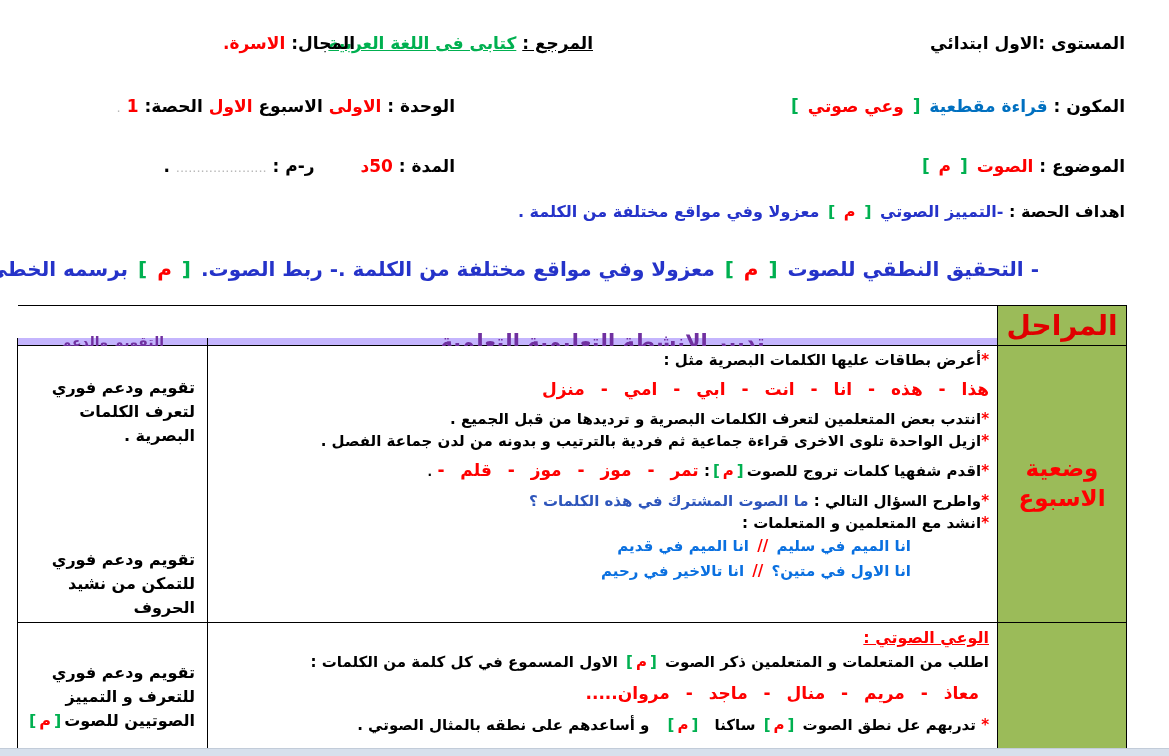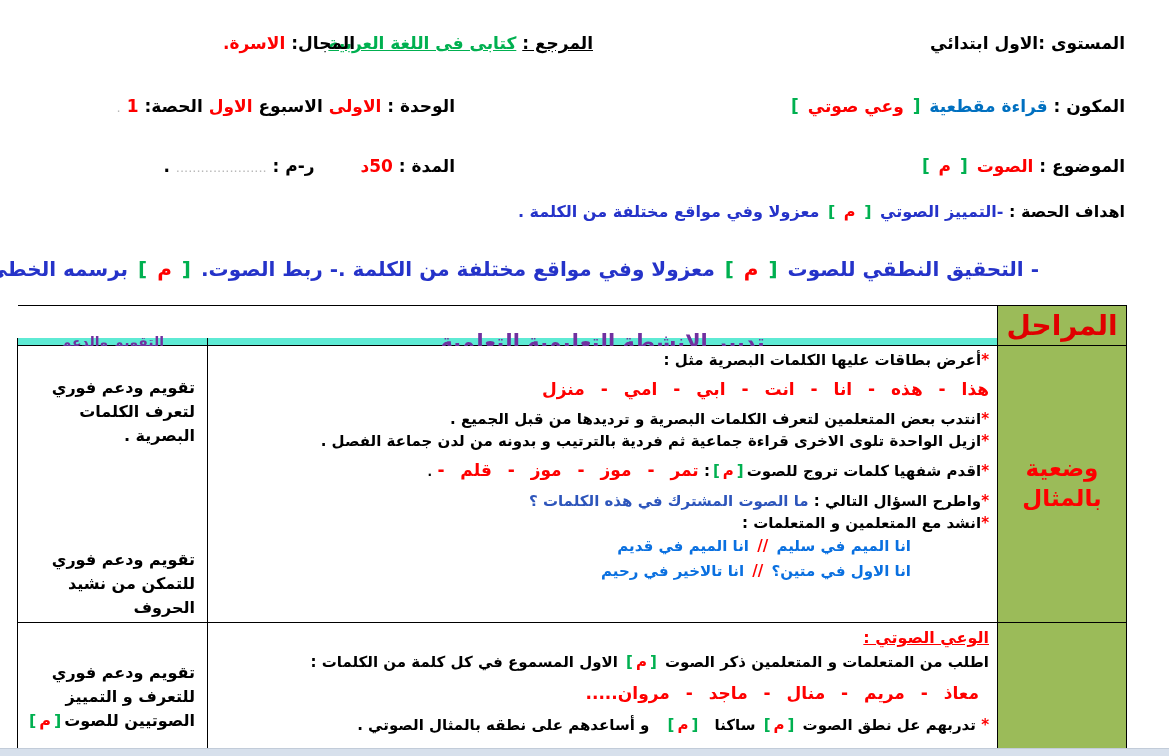--- a/index.html
+++ b/index.html
@@ -20,21 +20,21 @@
   .ul-g { text-decoration:underline; text-decoration-color:#00b050; }
   .dots { color:#b9b9b9; font-weight:normal; letter-spacing:1px; font-size:13px; }
   .br { margin:0 3px; font-weight:bold; }
 
   .tbl {
     position:absolute; top:305px; right:42px; width:1109px; height:451px;
     display:grid; grid-template-columns:129px 790px 190px; grid-template-rows:40px 277px auto;
     border-top:1.5px solid #000; border-right:1.5px solid #000;
   }
   .cell { border-left:1.5px solid #000; border-bottom:1.5px solid #000; position:relative; }
-  .hdr-gray  { background:#5eead4; display:flex; align-items:center; justify-content:center;margin-top:32px; }
+  .hdr-gray  { background:#c4b5fd; display:flex; align-items:center; justify-content:center;margin-top:32px; }
   .hdr-green { background:#9bbb59; display:flex; align-items:center; justify-content:center; }
   .stage-cell { background:#9bbb59; display:flex; align-items:center; justify-content:center; text-align:center; }
   .stage-hdr-text { color:#e00000; font-weight:bold; font-size:28px; }
   .stage-text { color:#fe0000; font-weight:bold; font-size:23px; line-height:1.3; padding:0 6px; }
   .act-hdr-text { color:#7030a0; font-weight:bold; font-size:21px; text-decoration:underline; }
   .eval-hdr-text { color:#7030a0; font-weight:bold; font-size:14px; }
 
   .act-cell { background:#fff; padding:3px 8px 0 4px; font-weight:bold; font-size:15px; color:#000; }
   .al { line-height:22px; }
   .big-red { color:#fe0000; font-weight:bold; font-size:17px; word-spacing:10px; }
@@ -133,21 +133,21 @@
       <span class="stage-hdr-text">المراحل</span>
     </div>
     <div class="cell hdr-gray">
       <span class="act-hdr-text">تدبير الانشطة التعليمية التعلمية</span>
     </div>
     <div class="cell hdr-gray">
       <span class="eval-hdr-text">التقويم والدعم</span>
     </div>
 
     <div class="cell stage-cell">
-      <span class="stage-text">وضعية بالمثال</span>
+      <span class="stage-text">وضعية الاسبوع</span>
     </div>
     <div class="cell act-cell">
       <div class="al">
         <span class="r">*</span><span class="k">أعرض بطاقات عليها الكلمات البصرية مثل :</span>
       </div>
       <div class="big-red words-line1">هذا - هذه - انا - انت - ابي - امي - منزل</div>
       <div class="al">
         <span class="r">*</span><span class="k">انتدب بعض المتعلمين لتعرف الكلمات البصرية و ترديدها من قبل الجميع .</span>
       </div>
       <div class="al">

